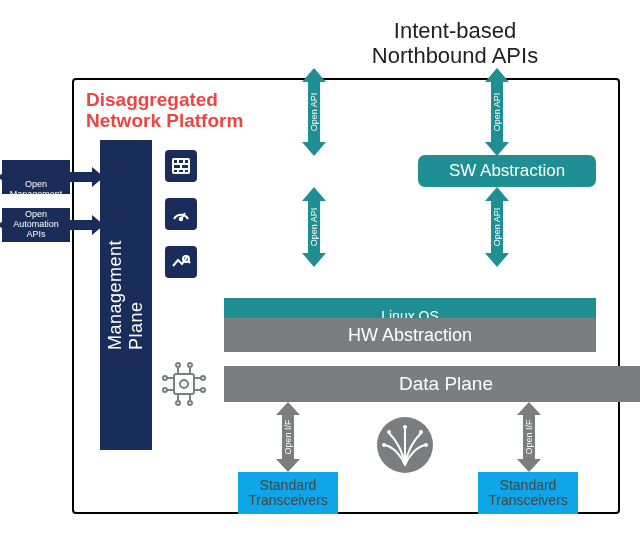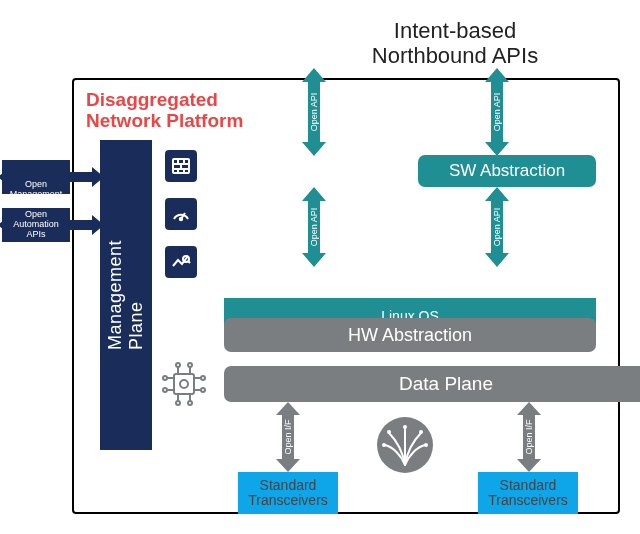--- a/index.html
+++ b/index.html
@@ -78,21 +78,21 @@
   .layer {
     position: absolute;
     height: 36px;
     display: flex;
     align-items: center;
     justify-content: center;
     color: #fff;
     font-size: 17px;
   }
   .teal { background: #1f8f93; }
-  .gray { background: #7b7e81; border-radius: 7px; }
+  .gray { background: #7b7e81; }
   .lightblue { background: #0ea5e9; color: #444; font-size: 14px; text-align:center; line-height:1.1; }
   
   .v-arrow {
     position: absolute;
     width: 30px;
     display: flex;
     justify-content: center;
   }
   .v-arrow svg { display:block; }
   .v-arrow .lbl {

